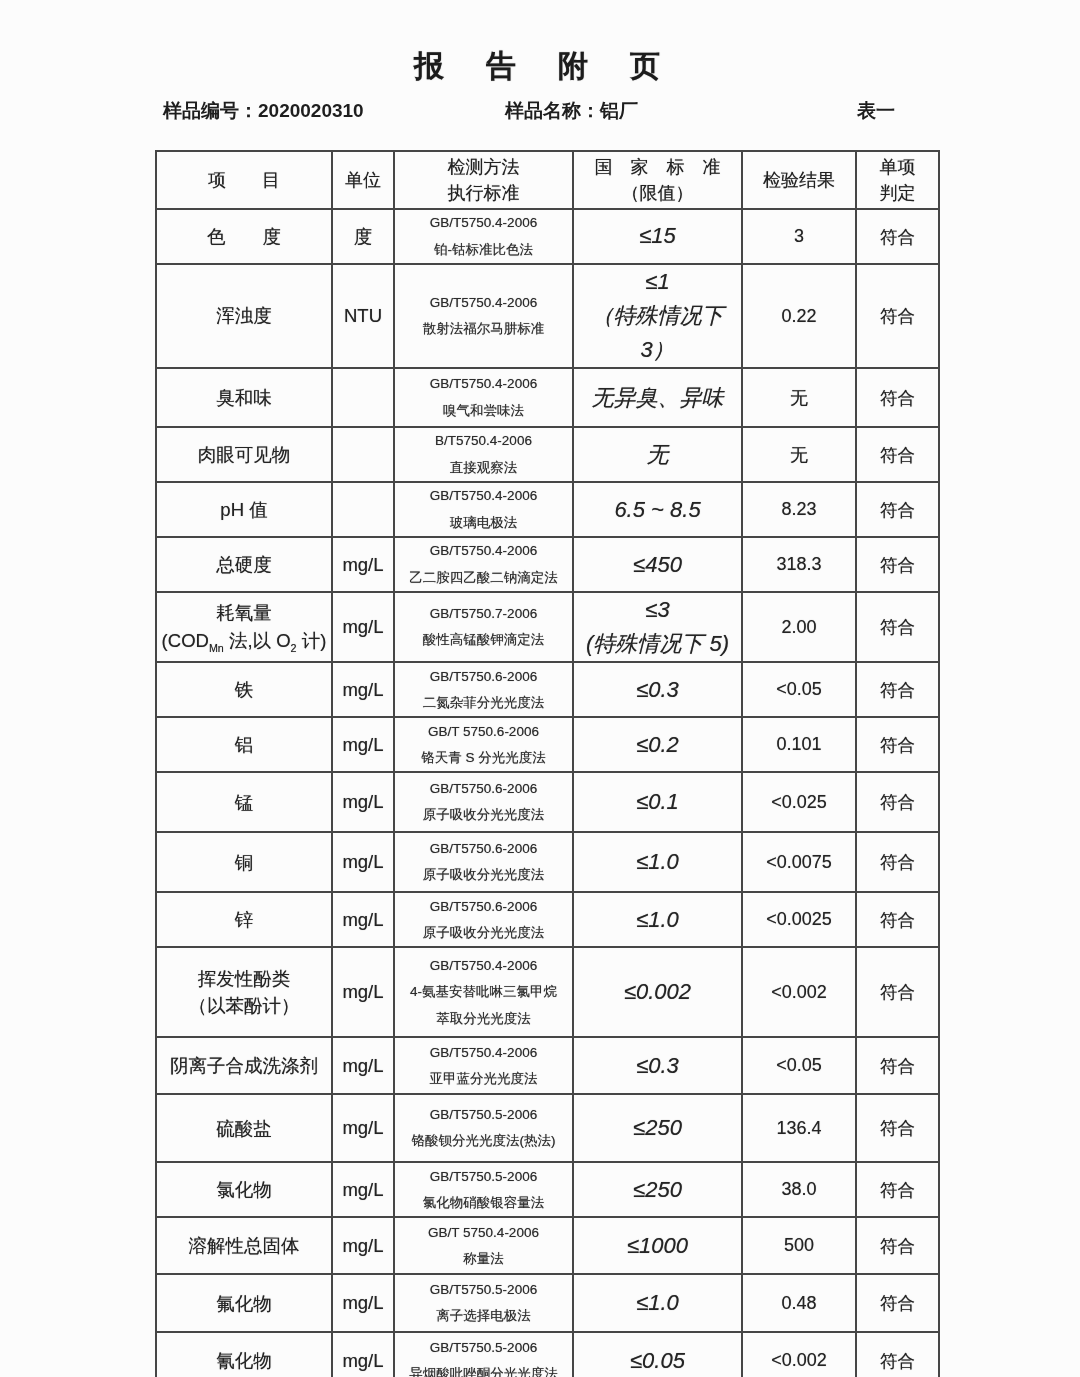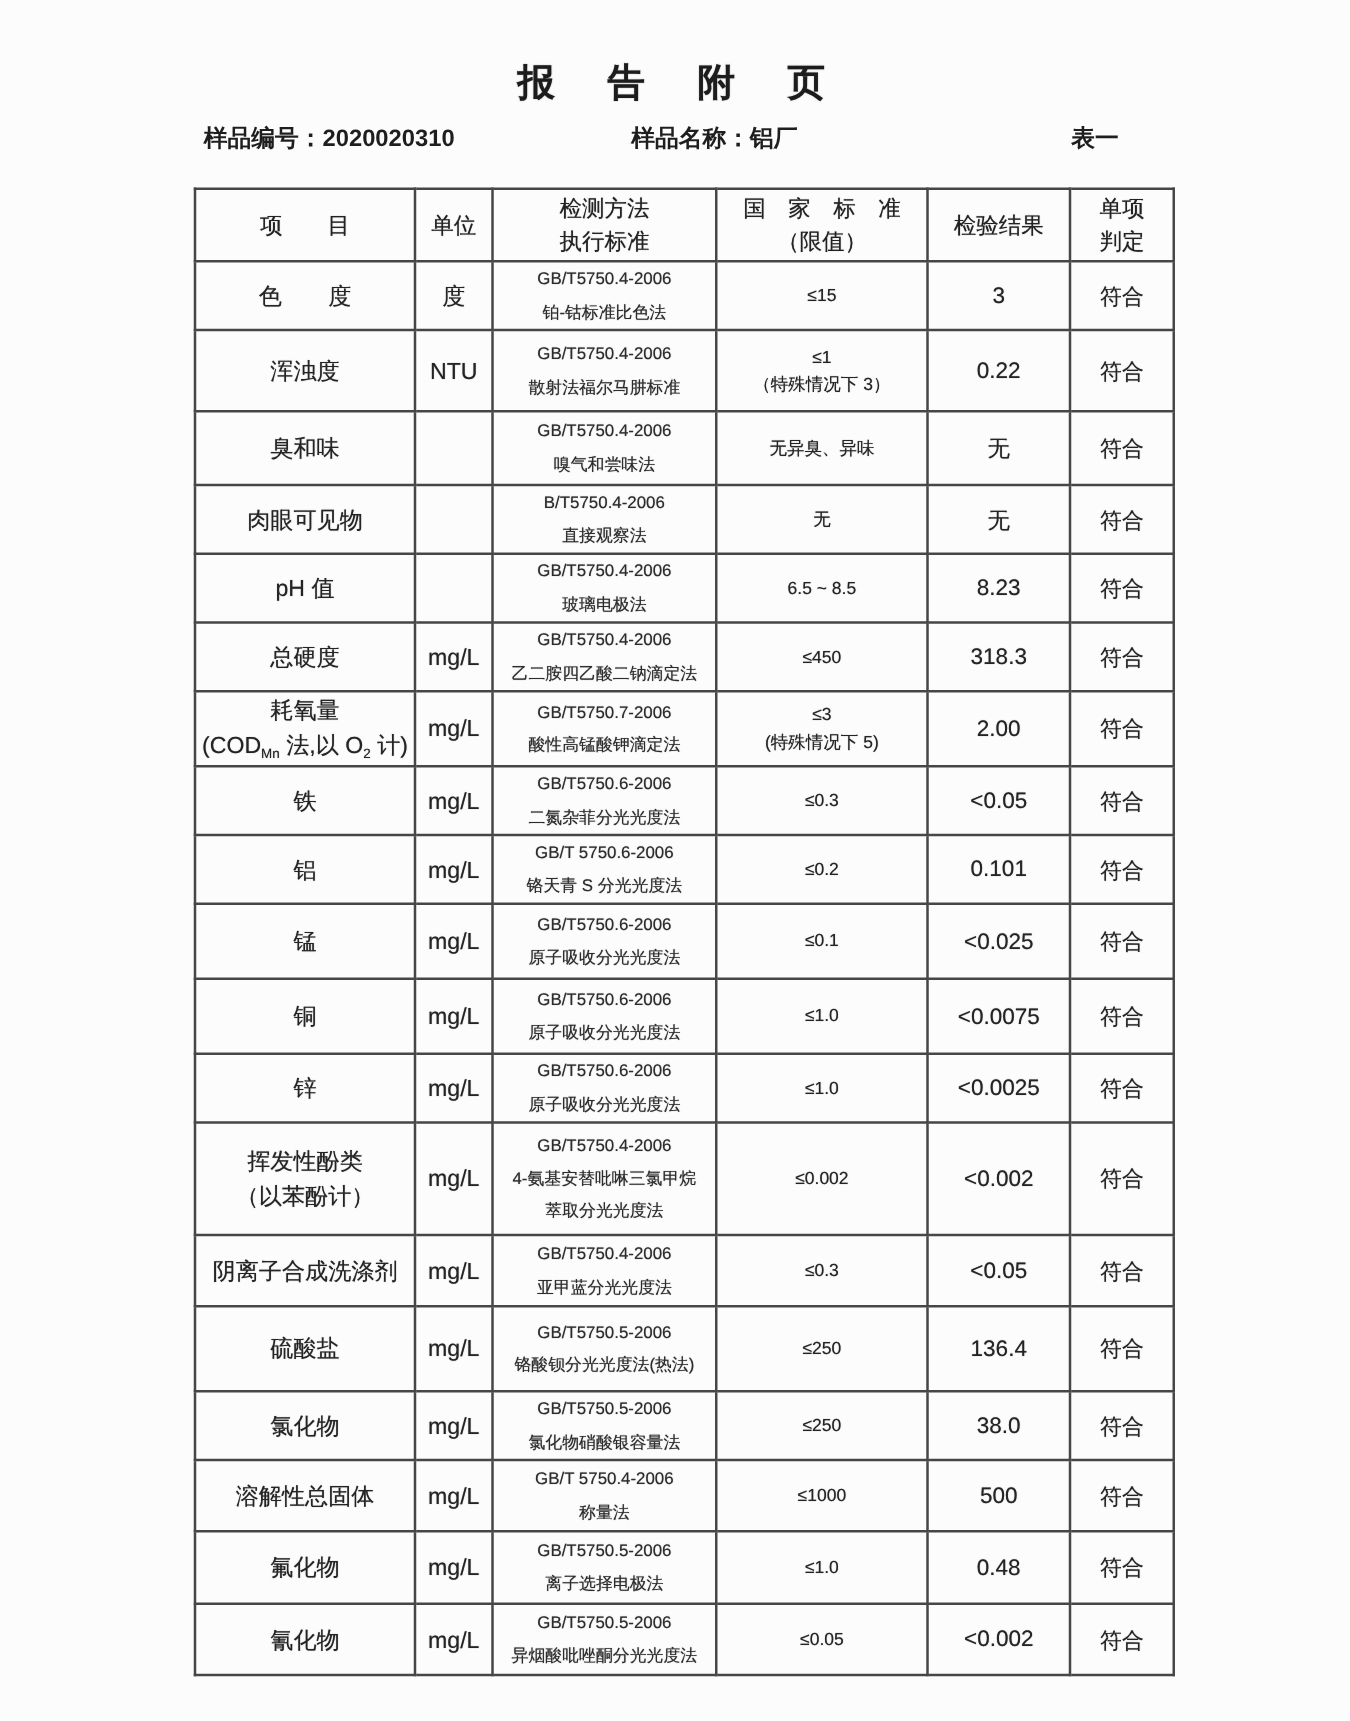--- a/index.html
+++ b/index.html
@@ -40,21 +40,21 @@
     vertical-align: middle;
     padding: 0 2px;
     font-weight: normal;
     overflow: hidden;
   }
   thead tr { height: 58px; }
   th { font-size: 18px; color: #222; line-height: 1.45; }
   .item-cell   { font-size: 18.5px; line-height: 1.5; }
   .unit-cell   { font-size: 18.5px; }
   .method-cell { font-size: 13.5px; line-height: 1.95; color: #2c2c2c; }
-  .limit-cell  { font-size: 14px; line-height: 1.55; }
+  .limit-cell  { font-size: 22px; line-height: 1.55; font-style: italic; }
   .result-cell { font-size: 18px; }
   .judge-cell  { font-size: 17.5px; }
   td, th { text-shadow: 0 0 0.8px rgba(40,40,40,.6); }
   sub { font-size: 0.58em; }
 </style>
 </head>
 <body>
 
 <div class="page">
 

